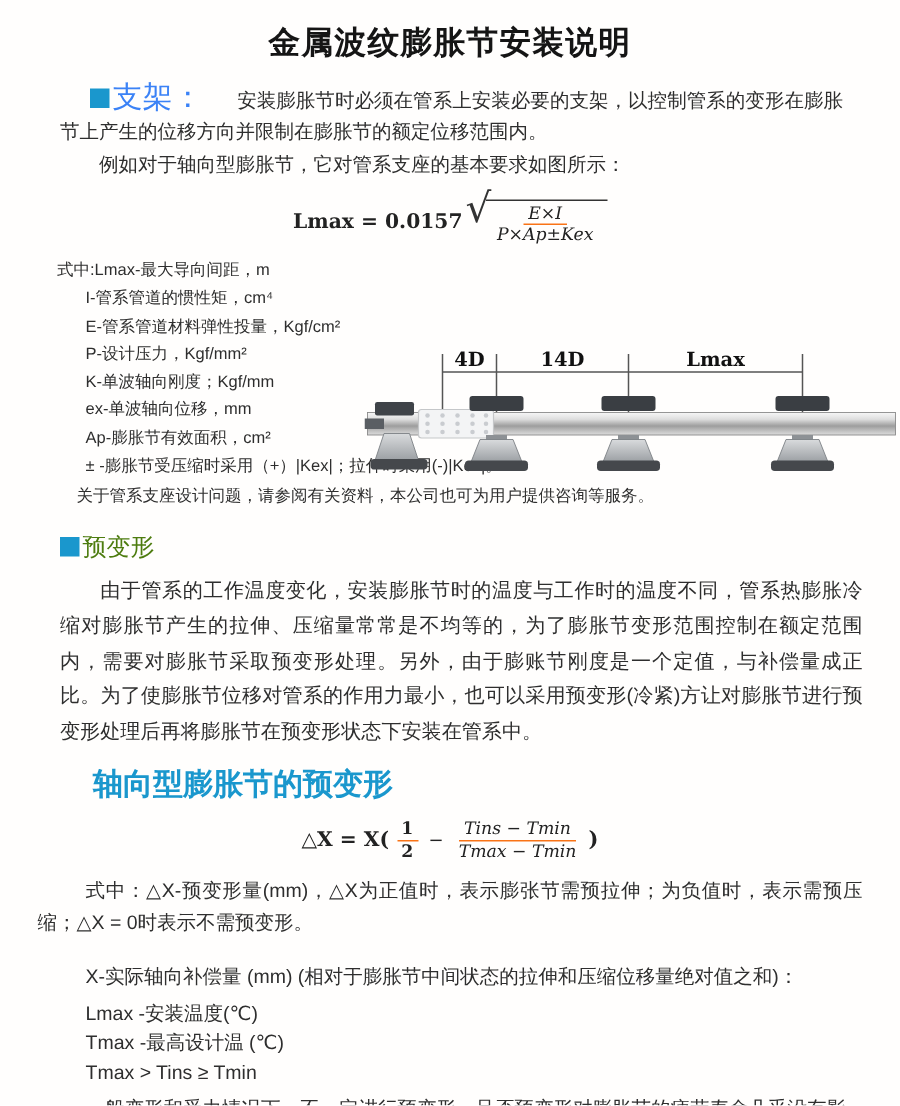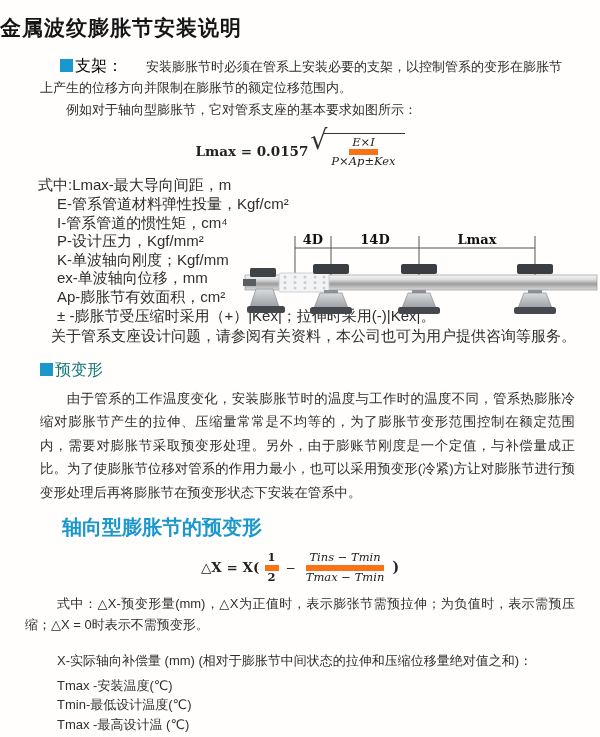--- a/index.html
+++ b/index.html
@@ -6,43 +6,43 @@
   .page{
     position:relative;
     width:600px;height:737px;
     background:#fffefd;
     overflow:hidden;
     font-family:"Liberation Sans","DejaVu Sans",sans-serif;
     color:#2e2e2e;
   }
   .page-title{
     margin:14px 0 0 0;
-    text-align:left;
+    text-align:center;
     font-size:21px;
     font-weight:bold;
     letter-spacing:1px;
     color:#151515;
   }
   
   .sec{position:relative;}
   .p-intro{
     margin:13px 38px 0 40px;
     font-size:13px;
     line-height:21px;
     text-align:justify;
   }
   .sq{
     display:inline-block;
     width:13px;height:13px;
     background:#1a97cd;
     margin:0 2px -1px 20px;
   }
   .blue-lead{
-    color:#000000;
-    font-size:16px;
+    color:#3b82f6;
+    font-size:20px;
     font-weight:500;
     margin-right:23px;
   }
   .p-example{
     margin:3px 40px 0 66px;
     font-size:13px;
     line-height:18px;
   }
   .formula{
     text-align:center;
@@ -59,21 +59,21 @@
     display:inline-flex;
     flex-direction:column;
     align-items:center;
     vertical-align:middle;
     font-family:"DejaVu Serif","Liberation Serif",serif;
     font-style:italic;
     font-size:11.5px;
     line-height:1.15;
     color:#222;
   }
-  .frac .num{padding:0 3px;border-bottom:6px solid #f97316;}
+  .frac .num{padding:0 3px;border-bottom:1px solid #f97316;}
   .frac .den{padding:0 3px;}
   .frac-upright{font-style:normal;font-weight:bold;}
   .radical{
     display:inline-block;
     position:relative;
     border-top:1.6px solid #333;
     margin-left:16px;
     padding:2px 6px 0 4px;
     vertical-align:middle;
   }
@@ -81,21 +81,21 @@
     content:"√";
     position:absolute;
     left:-14px;top:-10px;
     font-size:27px;
     font-family:"DejaVu Sans",sans-serif;
     color:#333;
     font-weight:400;
   }
   .defs{
     margin:8px 0 0 38px;
-    font-size:15px;
+    font-size:11px;
     line-height:18.6px;
   }
   .def-item{margin-left:19px;}
   .def-note{margin-left:13px;margin-top:2px;}
   
   .diagram{
     position:absolute;
     left:243px;top:176px;
     width:356px;height:95px;
   }
@@ -103,21 +103,21 @@
     font-family:"DejaVu Serif","Liberation Serif",serif;
     font-weight:bold;
     font-size:13px;
     fill:#111;
   }
   
   .sec2-head{
     margin:14px 0 0 40px;
     font-size:16px;
     font-weight:500;
-    color:#0f766e;
+    color:#4d7c0f;
   }
   .sec2-head .sq{margin-left:0;}
   .p-body{
     margin:6px 25px 0 40px;
     font-size:13.4px;
     line-height:23.5px;
     text-align:justify;
     text-indent:2em;
   }
   .blue-sub{
@@ -167,22 +167,22 @@
 
     <div class="formula formula-1">
       <span class="f-lhs">Lmax = 0.0157</span><span class="radical"><span class="frac">
             <span class="num">E×I</span>
             <span class="den">P×Ap±Kex</span>
           </span></span>
     </div>
 
     <div class="defs">
       <div>式中:Lmax-最大导向间距，m</div>
+      <div class="def-item">I-管系管道的惯性矩，cm⁴</div>
       <div class="def-item">E-管系管道材料弹性投量，Kgf/cm²</div>
-      <div class="def-item">I-管系管道的惯性矩，cm⁴</div>
       <div class="def-item">P-设计压力，Kgf/mm²</div>
       <div class="def-item">K-单波轴向刚度；Kgf/mm</div>
       <div class="def-item">ex-单波轴向位移，mm</div>
       <div class="def-item">Ap-膨胀节有效面积，cm²</div>
       <div class="def-item">± -膨胀节受压缩时采用（+）|Kex|；拉伸时采用(-)|Kex|。</div>
       <div class="def-note">关于管系支座设计问题，请参阅有关资料，本公司也可为用户提供咨询等服务。</div>
     </div>
 
     <div class="diagram">
       <svg width="356" height="95" viewBox="0 0 356 95">
@@ -279,22 +279,21 @@
           <span class="num">Tins − Tmin</span>
           <span class="den">Tmax − Tmin</span>
         </span>
       <span class="f-paren">)</span>
     </div>
 
     <p class="p-explain">式中：△X-预变形量(mm)，△X为正值时，表示膨张节需预拉伸；为负值时，表示需预压缩；△X = 0时表示不需预变形。</p>
     <p class="p-x">X-实际轴向补偿量 (mm) (相对于膨胀节中间状态的拉伸和压缩位移量绝对值之和)：</p>
 
     <div class="temps">
-      <div>Tmax -安装温度(℃)</div>
-      <div>Tmin-最低设计温度(℃)</div>
+      <div>Lmax -安装温度(℃)</div>
       <div>Tmax -最高设计温 (℃)</div>
       <div>Tmax &gt; Tins ≥ Tmin</div>
     </div>
 
     <p class="p-note">一般变形和受力情况下，不一定进行预变形，足否预变形对膨胀节的疲劳寿命几乎没有影响。</p>
 
   </section>
 
 </div>
 

